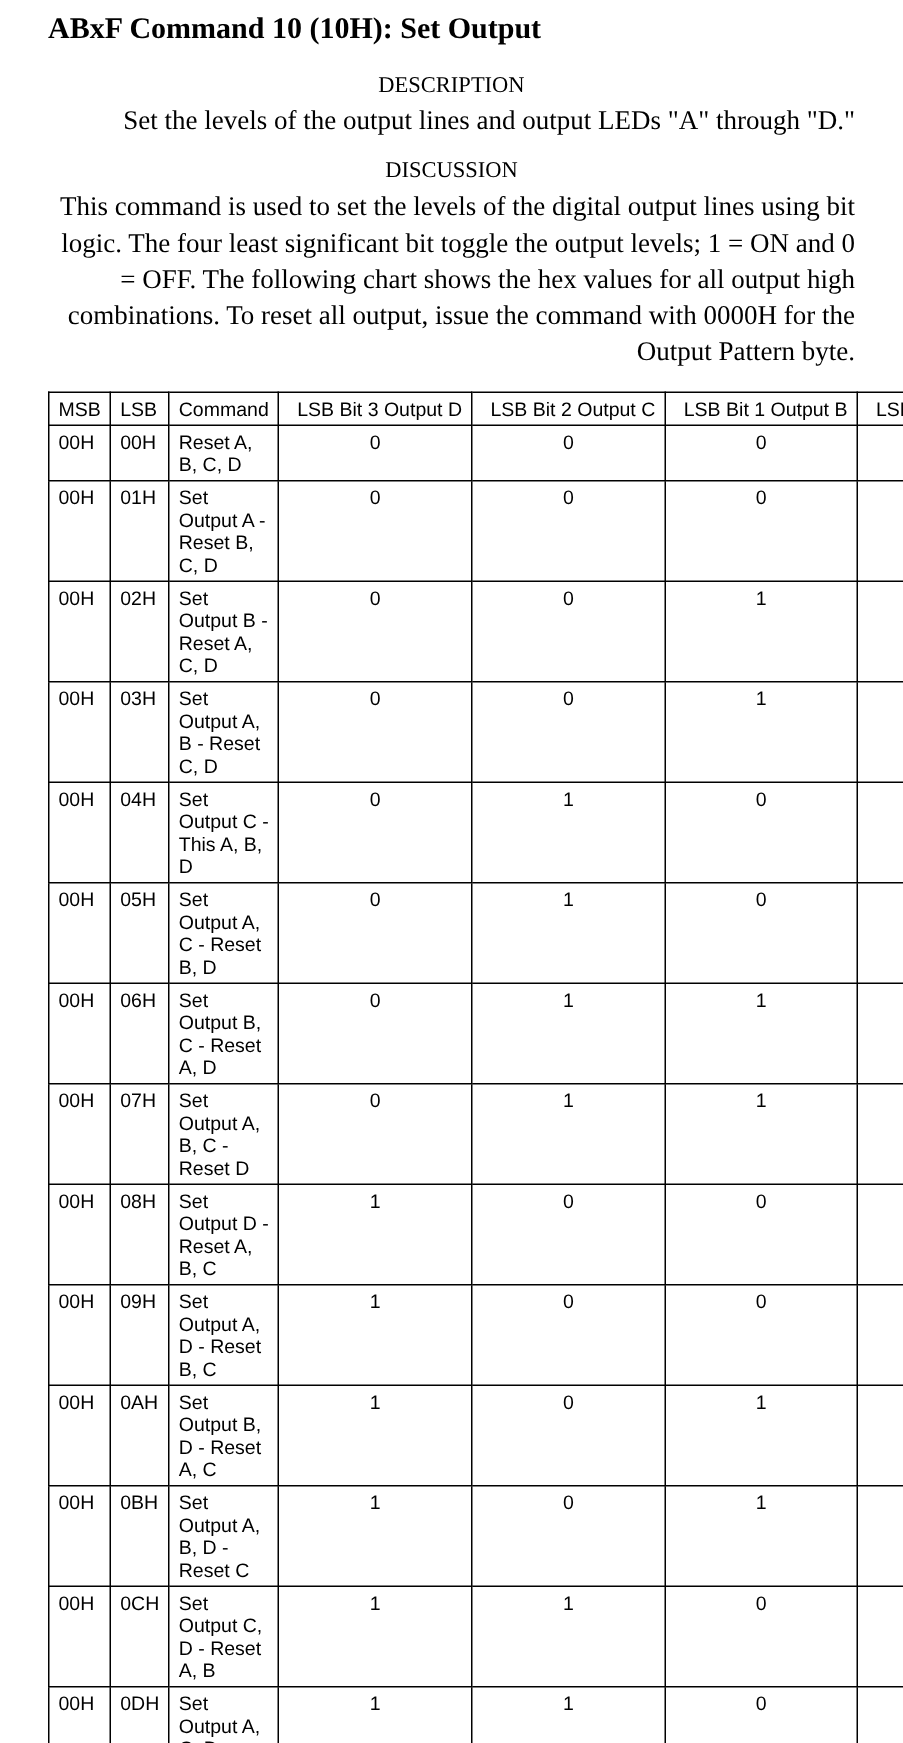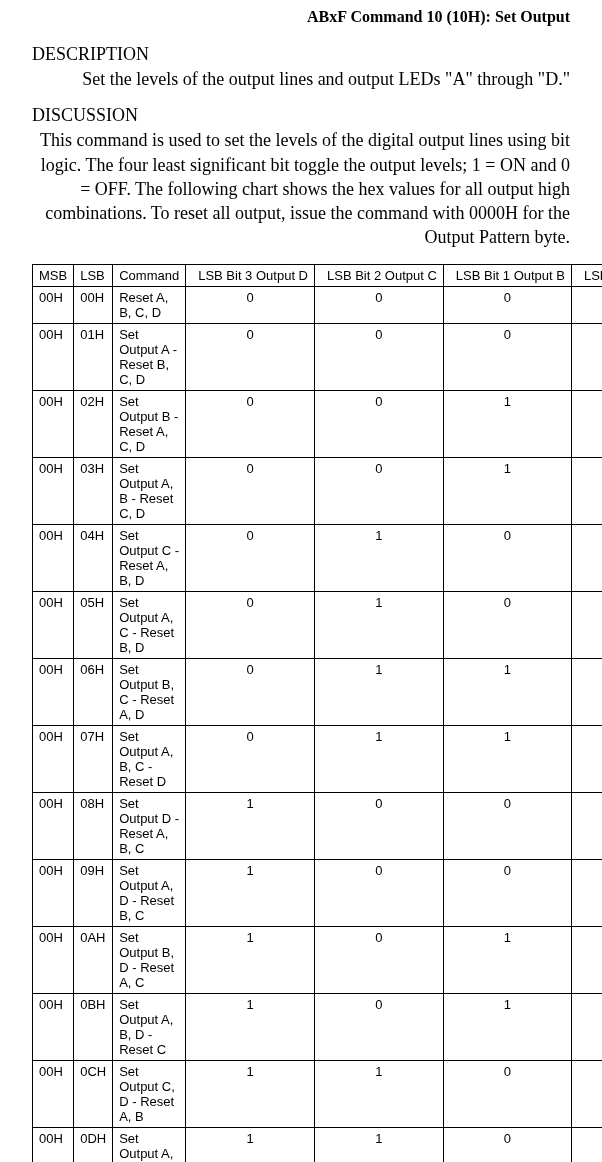--- a/index.html
+++ b/index.html
@@ -11,29 +11,29 @@
     font-family: "Times New Roman", Times, serif;
     color: #000;
   }
   .page {
     width: 602px;
     min-height: 1162px;
     padding: 8px 32px 0 32px;
     position: relative;
   }
   h1 {
-    font-size: 16px;
+    font-size: 20px;
     font-weight: bold;
     margin: 0 0 18px 0;
-    text-align: right;
   }
   .section-title {
-    font-size: 18px;
+    font-size: 15px;
     font-weight: normal;
     margin: 10px 0 2px 0;
+    text-align: center;
   }
   .para {
     font-size: 18px;
     line-height: 1.35;
     margin: 0 0 14px 0;
     text-align: right;
   }
   table.truth, table.fields {
     border-collapse: collapse;
     width: 100%;
@@ -127,21 +127,21 @@
             <td class="lsb">03H</td>
             <td class="remarks">Set Output A, B - Reset C, D</td>
             <td class="center">0</td>
             <td class="center">0</td>
             <td class="center">1</td>
             <td class="center">1</td>
           </tr>
           <tr>
             <td class="msb">00H</td>
             <td class="lsb">04H</td>
-            <td class="remarks">Set Output C - Reset A, B, D</td>
+            <td class="remarks">Set Output C - This A, B, D</td>
             <td class="center">0</td>
             <td class="center">1</td>
             <td class="center">0</td>
             <td class="center">0</td>
           </tr>
           <tr>
             <td class="msb">00H</td>
             <td class="lsb">05H</td>
             <td class="remarks">Set Output A, C - Reset B, D</td>
             <td class="center">0</td>

